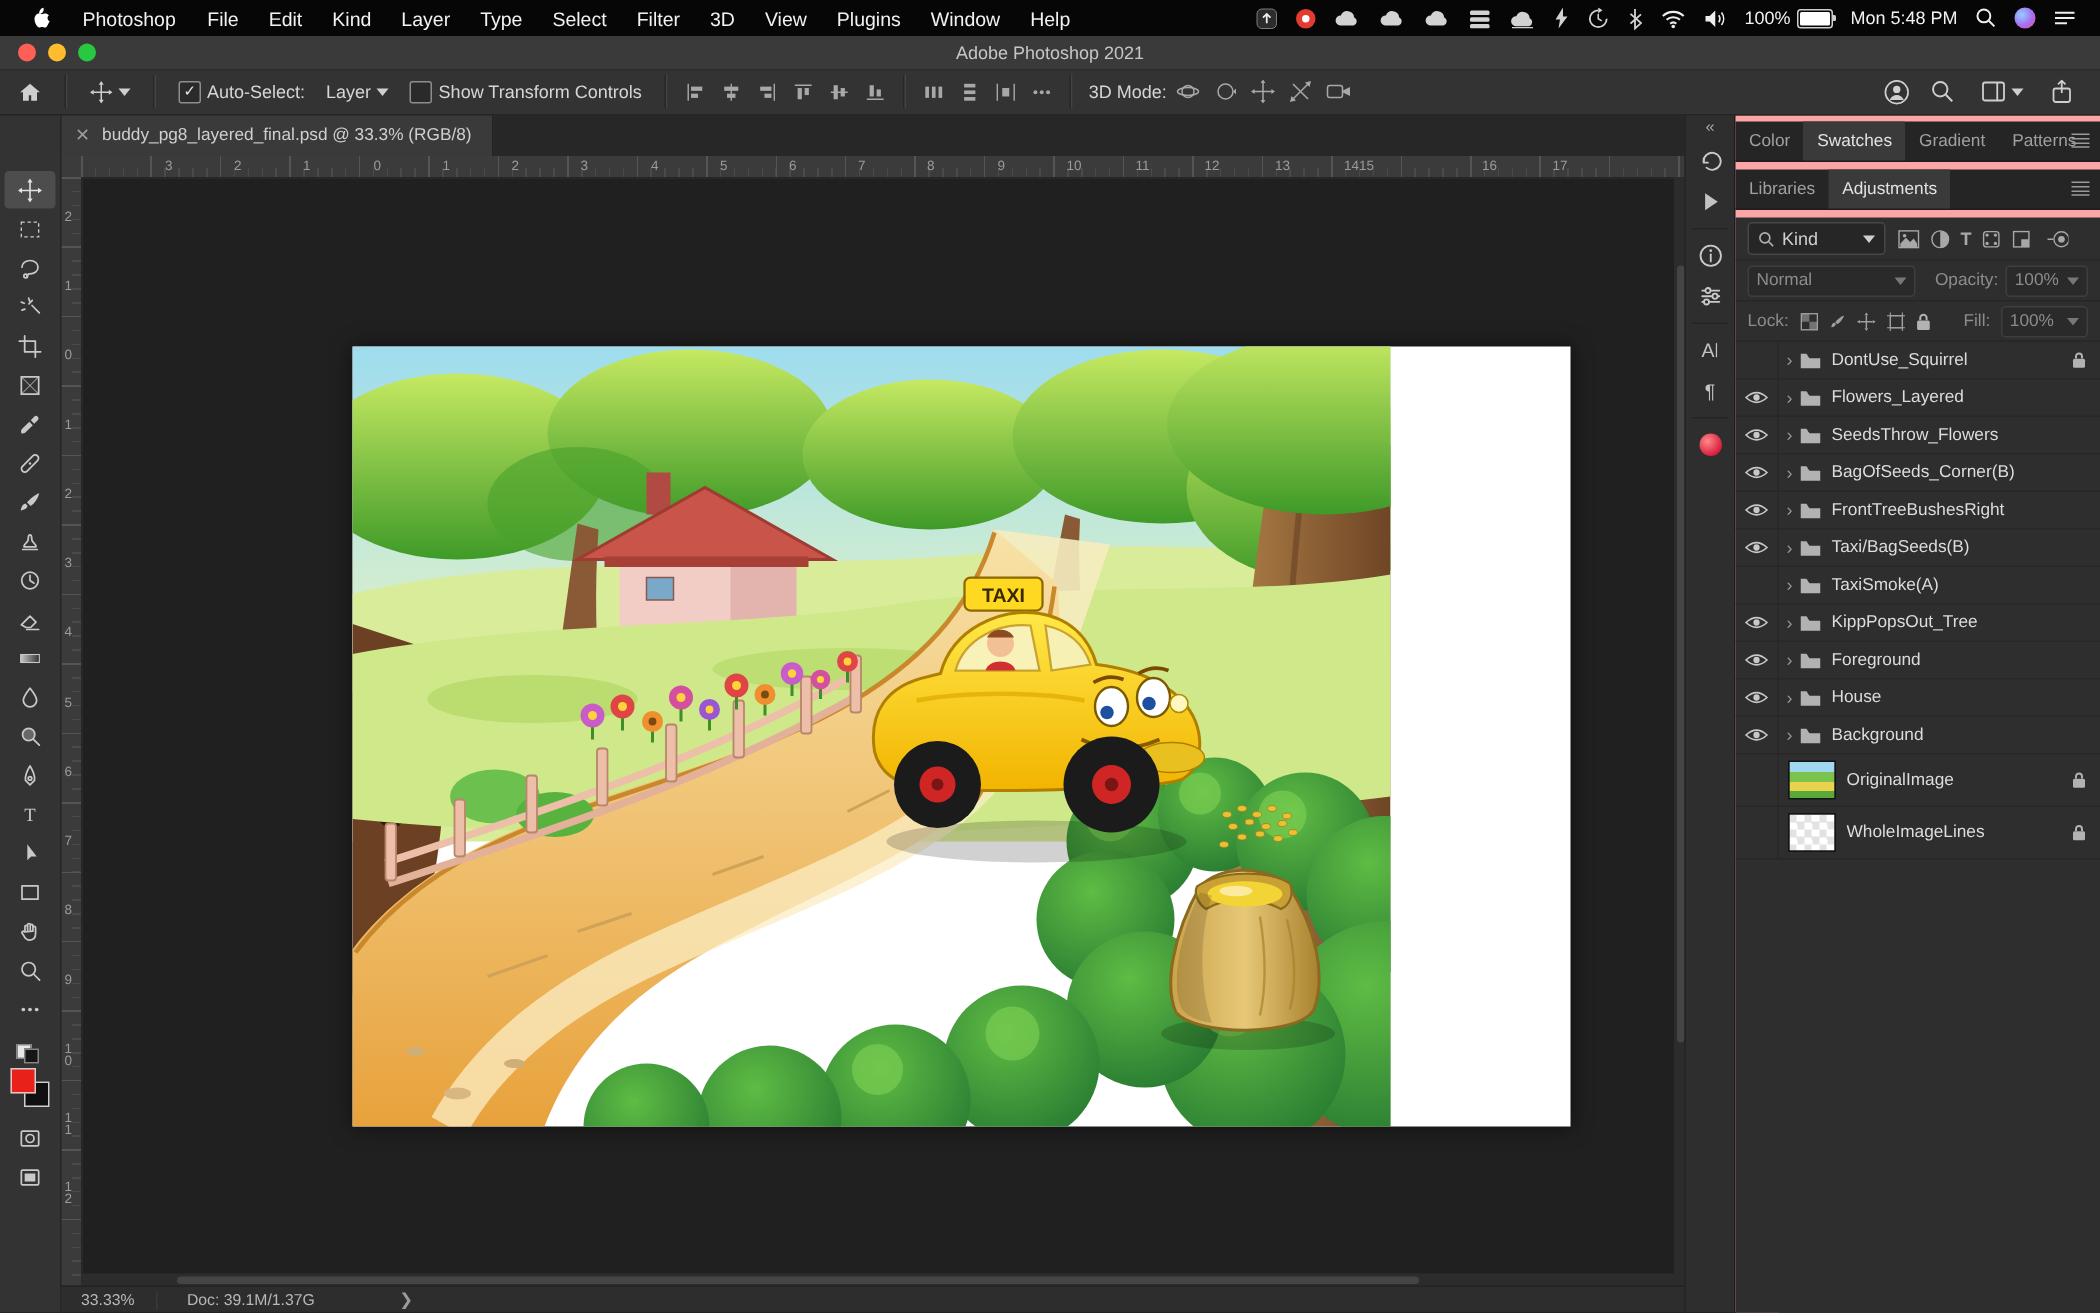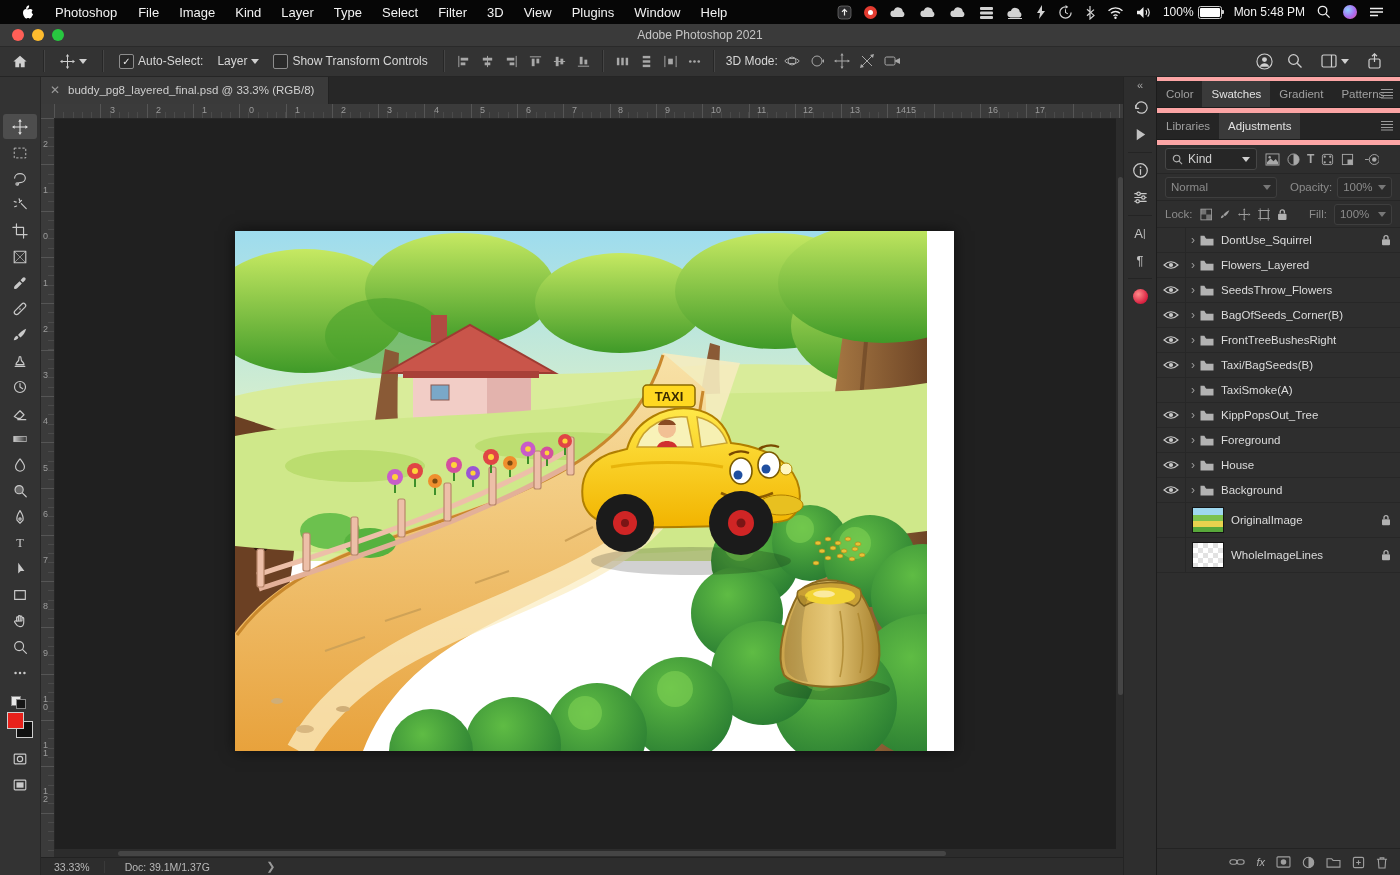--- a/index.html
+++ b/index.html
@@ -70,21 +70,21 @@
         #3b3b3b;}
   .vruler{position:absolute;top:14px;left:0;width:14px;bottom:0;color:#9b9b9b;font-size:9px;border-right:1px solid #262626;
       background:
         repeating-linear-gradient(180deg,#555 0 1px,transparent 1px 46.3px),
         linear-gradient(90deg,#3b3b3b 0 55%,transparent 55%),
         repeating-linear-gradient(180deg,#4a4a4a 0 1px,transparent 1px 9.26px),
         #3b3b3b;}
   .rcorner{position:absolute;top:0;left:0;width:14px;height:14px;background:#3b3b3b;border-right:1px solid #262626;border-bottom:1px solid #262626}
   .hlab{position:absolute;top:1px;transform:translateX(2px)}
   .vlab{position:absolute;left:1px;width:9px;display:block;word-break:break-all;line-height:8px;text-align:center}
-  .docimg{position:absolute;left:195px;top:127px;width:719px;height:520px;box-shadow:0 0 14px rgba(0,0,0,.6);background:#fff}
+  .docimg{position:absolute;left:195px;top:127px;width:812px;height:520px;box-shadow:0 0 14px rgba(0,0,0,.6);background:#fff}
   .vsb{position:absolute;right:0;top:14px;bottom:0;width:9px;background:#2c2c2c}
   .vsb i{position:absolute;left:2px;right:2px;top:8%;height:70%;background:#454545;border-radius:3px}
   .hsb{position:absolute;left:14px;right:9px;bottom:0;height:9px;background:#2c2c2c}
   .hsb i{position:absolute;top:2px;bottom:2px;left:6%;width:78%;background:#454545;border-radius:3px}
 
   
   .statusbar{position:absolute;left:40px;width:1085px;bottom:0;height:17px;background:#2d2d2d;border-top:1px solid #222;
              display:flex;align-items:center;font-size:10.5px;color:#b9b9b9;z-index:30}
   .statusbar .zoom{padding:0 14px;border-right:1px solid #3a3a3a}
   .statusbar .docinfo{padding:0 14px 0 20px}
@@ -156,21 +156,21 @@
 </svg>
 
 <div class="menubar">
   <div class="mitem">
     <svg width="14" height="16" viewBox="0 0 15 18">
       <path d="M9.2 4.6c.8-1 .8-2.5.6-3.2-1 .1-2.1.8-2.7 1.7-.5.8-.7 2-.5 2.5 1.1.1 2-.3 2.6-1zM12.9 14.2c.6-1 .9-1.6 1.5-2.7-1.8-.9-2.2-3.3-.6-4.6-.9-1-2.1-1.3-2.9-1.3-.9 0-1.5.5-2.1.5-.8 0-1.4-.5-2.4-.5C4.9 5.6 3 7 3 9.8c0 3 2.2 6.4 3.6 6.4.7 0 1.1-.5 2.1-.5s1.3.5 2.1.5c1.1 0 1.8-1.2 2.1-2z" fill="#fff"></path>
     </svg>
   </div>
   <div class="mitem appname">Photoshop</div>
   <div class="mitem">File</div>
-  <div class="mitem">Image</div>
+  <div class="mitem">Edit</div>
   <div class="mitem">Kind</div>
   <div class="mitem">Layer</div>
   <div class="mitem">Type</div>
   <div class="mitem">Select</div>
   <div class="mitem">Filter</div>
   <div class="mitem">3D</div>
   <div class="mitem">View</div>
   <div class="mitem">Plugins</div>
   <div class="mitem">Window</div>
   <div class="mitem">Help</div>
@@ -1175,39 +1175,14 @@
             </svg>
           </span>
         <span class="lthumb"></span>
         <span class="lname">WholeImageLines</span>
         <svg class="lockic" width="10" height="12">
             <use href="#sym-lock"></use>
           </svg>
       </div>
     </div>
 
-    <div class="pfoot">
-      <svg width="16" height="10" viewBox="0 0 18 10">
-          <rect x="1" y="2.5" width="8" height="5" rx="2.5" fill="none" stroke="#9f9f9f" stroke-width="1.3"></rect>
-          <rect x="9" y="2.5" width="8" height="5" rx="2.5" fill="none" stroke="#9f9f9f" stroke-width="1.3"></rect>
-        </svg>
-      <span class="fx">fx</span>
-      <svg width="15" height="12" viewBox="0 0 16 13">
-          <rect x="1" y="1" width="14" height="11" rx="1" fill="none" stroke="#9f9f9f" stroke-width="1.2"></rect>
-          <circle cx="8" cy="6.5" r="3" fill="#9f9f9f"></circle>
-        </svg>
-      <svg width="13" height="13" viewBox="0 0 14 14">
-          <circle cx="7" cy="7" r="5.6" fill="none" stroke="#9f9f9f" stroke-width="1.2"></circle>
-          <path d="M7 1.4a5.6 5.6 0 0 1 0 11.2z" fill="#9f9f9f"></path>
-        </svg>
-      <svg width="15" height="12" viewBox="0 0 16 13">
-          <path d="M1 3h5l1.5 1.8H15V12H1z" fill="none" stroke="#9f9f9f" stroke-width="1.2"></path>
-        </svg>
-      <svg width="13" height="13" viewBox="0 0 14 14">
-          <rect x="1.5" y="1.5" width="11" height="11" rx="1.5" fill="none" stroke="#9f9f9f" stroke-width="1.2"></rect>
-          <path d="M7 4.5v5M4.5 7h5" stroke="#9f9f9f" stroke-width="1.2"></path>
-        </svg>
-      <svg width="12" height="13" viewBox="0 0 13 14">
-          <path d="M1 3.5h11M4.5 3.5V2h4v1.5M2.5 3.5 3.2 13h6.6l.7-9.5" fill="none" stroke="#9f9f9f" stroke-width="1.2"></path>
-        </svg>
-    </div>
   </div>
 </div>
 
 </body></html>

